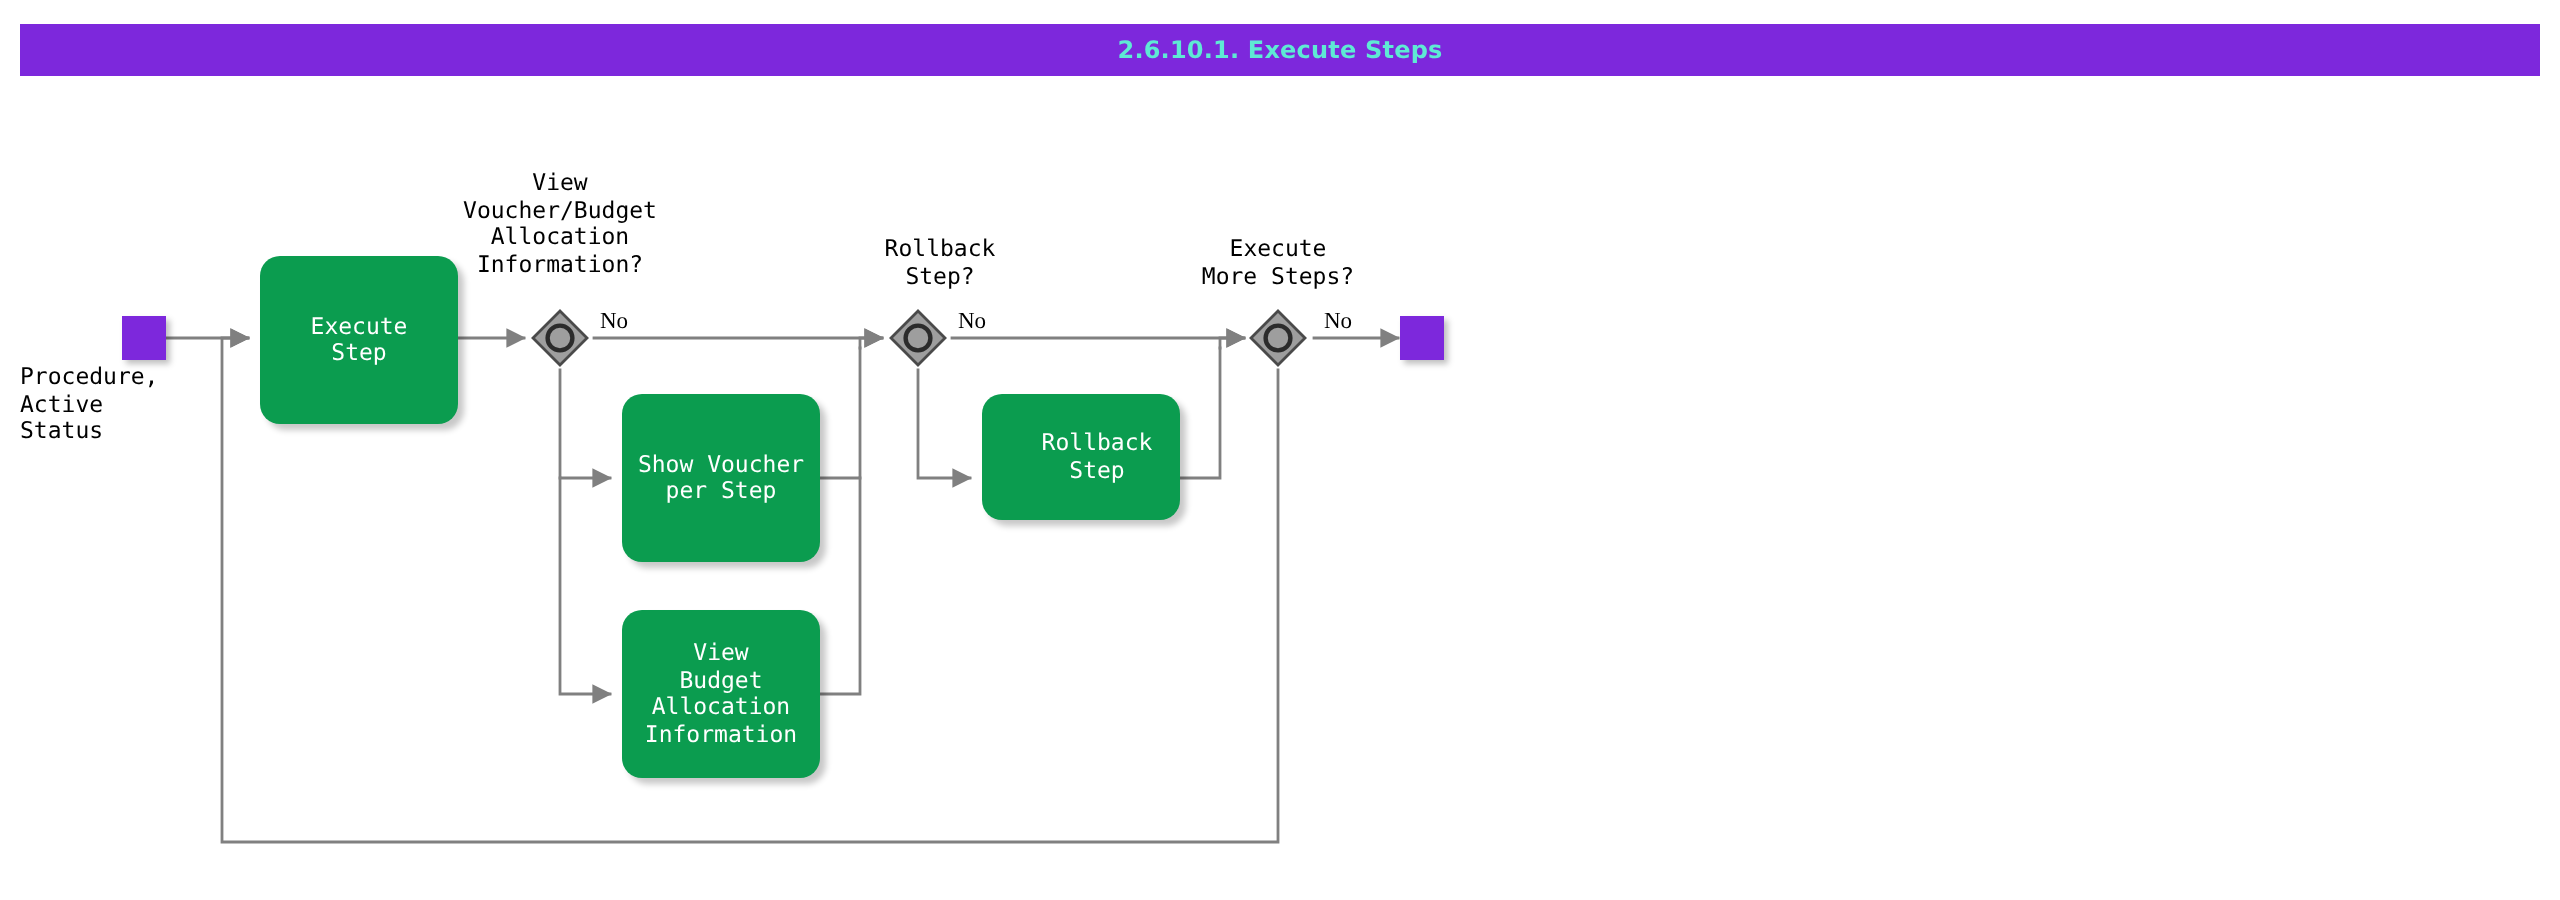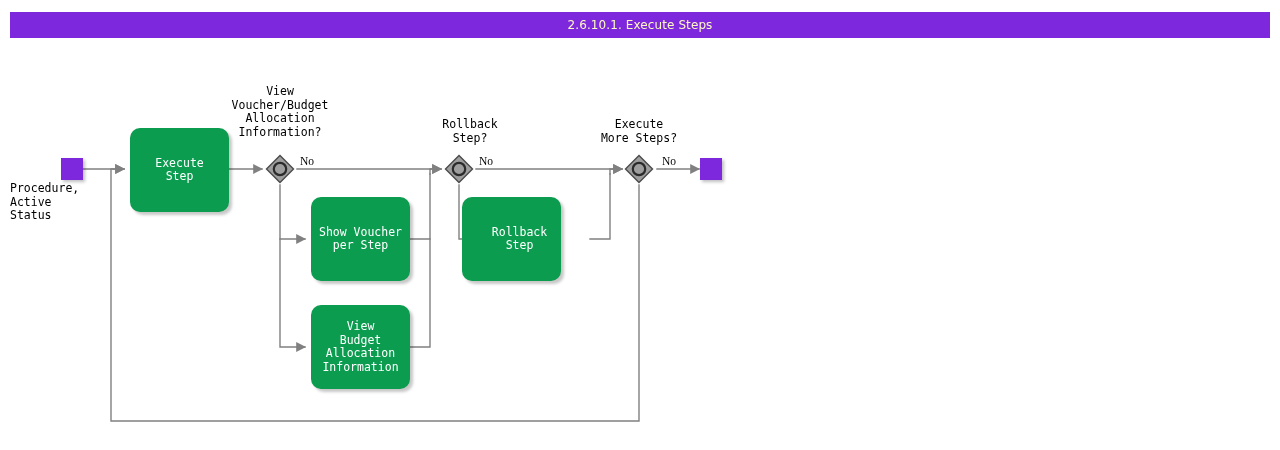--- a/index.html
+++ b/index.html
@@ -19,24 +19,24 @@
   #title-bar {
     position: absolute;
     left: 10px; top: 12px;
     width: 1260px; height: 26px;
     background: #7D28DC;
     display: flex;
     align-items: center;
     justify-content: center;
   }
   #title-bar .title-text {
-    color: #fef9c3;
+    color: #5eead4;
     font-family: "DejaVu Sans", sans-serif;
     font-size: 12px;
-    font-weight: normal;
+    font-weight: bold;
     letter-spacing: 0.1px;
     white-space: nowrap;
   }
   
   #edges {
     position: absolute;
     left: 0; top: 0;
     width: 1280px; height: 450px;
     pointer-events: none;
   }
@@ -179,21 +179,21 @@
   <div class="gateway-label" style="left:410px; top:118px; width:120px;">Rollback
 Step?</div>
   <div class="node gateway" style="left:444px; top:154px;">
     <svg width="30" height="30" viewBox="0 0 30 30">
       <polygon points="15,1.5 28.5,15 15,28.5 1.5,15" fill="#9E9E9E" stroke="#4A4A4A" stroke-width="1.4"></polygon>
       <circle cx="15" cy="15" r="6.2" fill="#9E9E9E" stroke="#2B2B2B" stroke-width="2.2"></circle>
     </svg>
   </div>
   <div class="edge-label" style="left:479px; top:155px;">No</div>
 
-  <div class="node task" style="left:462px; top:197px; width:99px; height:84px;padding-left:16px;">
+  <div class="node task" style="left:491px; top:197px; width:99px; height:63px;padding-left:16px;">
     <span class="task-label">Rollback Step</span>
   </div>
 
   <div class="gateway-label" style="left:579px; top:118px; width:120px;">Execute
 More Steps?</div>
   <div class="node gateway" style="left:624px; top:154px;">
     <svg width="30" height="30" viewBox="0 0 30 30">
       <polygon points="15,1.5 28.5,15 15,28.5 1.5,15" fill="#9E9E9E" stroke="#4A4A4A" stroke-width="1.4"></polygon>
       <circle cx="15" cy="15" r="6.2" fill="#9E9E9E" stroke="#2B2B2B" stroke-width="2.2"></circle>
     </svg>

